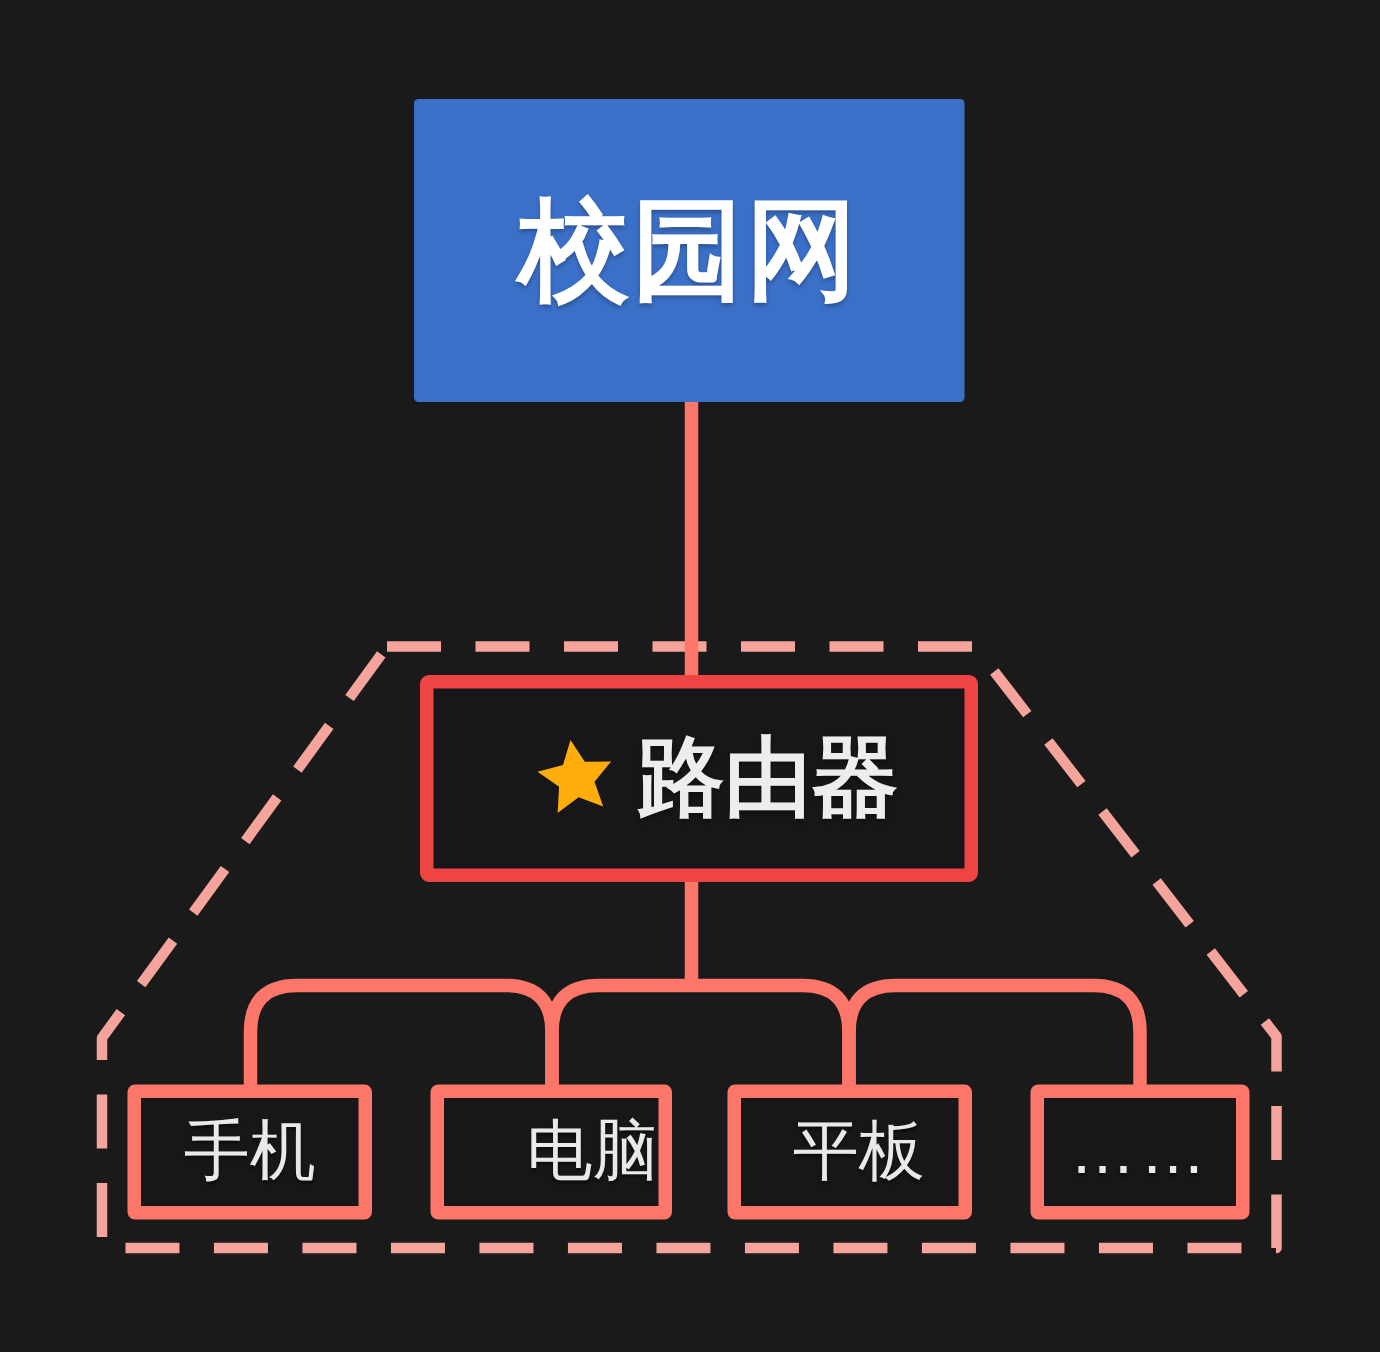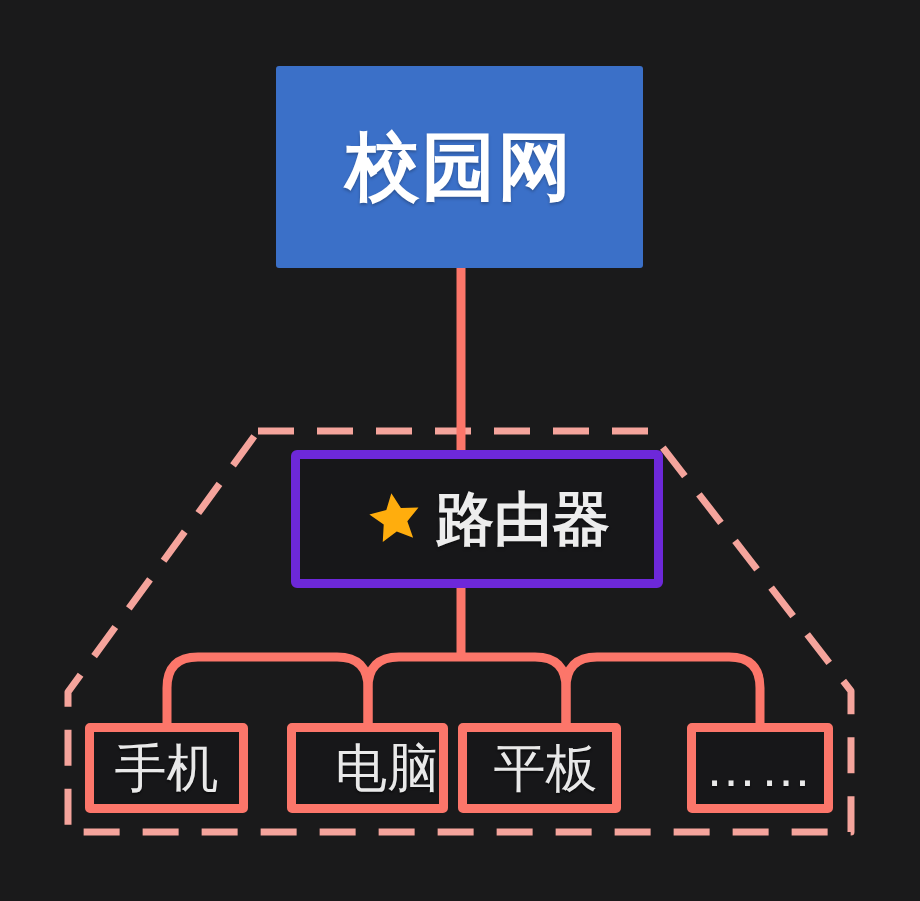--- a/index.html
+++ b/index.html
@@ -35,24 +35,24 @@
     width: 367px; height: 202px;
     background: #3B70C8;
     border-radius: 3px;
     color: #FFFFFF;
     font-size: 74px;
     font-weight: 700;
     letter-spacing: 2px;
     text-shadow: 0 2px 3px rgba(0,0,0,0.25);
   }
   .node-router {
-    left: 291px; top: 450px;
+    left: 280px; top: 450px;
     width: 372px; height: 138px;
     background: #171719;
-    border: 9px solid #6d28d9;
+    border: 9px solid #ef4444;
     border-radius: 6px;
     gap: 14px;
     padding-left: 24px;
   }
   .node-router .router-label {
     color: #EDEDED;
     font-size: 58px;
     font-weight: 700;
     text-shadow: 0 2px 3px rgba(0,0,0,0.35);
   }
@@ -62,27 +62,27 @@
     flex: 0 0 auto;
     display: block;
   }
   .device {
     top: 723px;
     height: 90px;
     background: #171719;
     border: 9px solid #FC766A;
     border-radius: 5px;
     color: #E9E9E9;
-    font-size: 52px;
+    font-size: 44px;
     font-weight: 400;
     text-shadow: 0 2px 2px rgba(0,0,0,0.45);
   }
   .device-1 { left: 85px;  width: 163px; }
   .device-2 { left: 287px; width: 161px; justify-content: flex-end; }
-  .device-3 { left: 458px; width: 163px; padding-left: 12px; }
+  .device-3 { left: 485px; width: 163px; padding-left: 12px; }
   .device-4 { left: 687px; width: 146px; letter-spacing: 3px; }
 </style>
 </head>
 <body>
 
 <div class="stage">
 
   <svg class="lines" viewBox="0 0 920 901" xmlns="http://www.w3.org/2000/svg">
 
     <path d="M 258 431 H 650 L 851 691 V 832 H 68 V 692 Z" fill="none" stroke="#F5A49C" stroke-width="7" stroke-dasharray="36 23" stroke-linejoin="round"></path>

